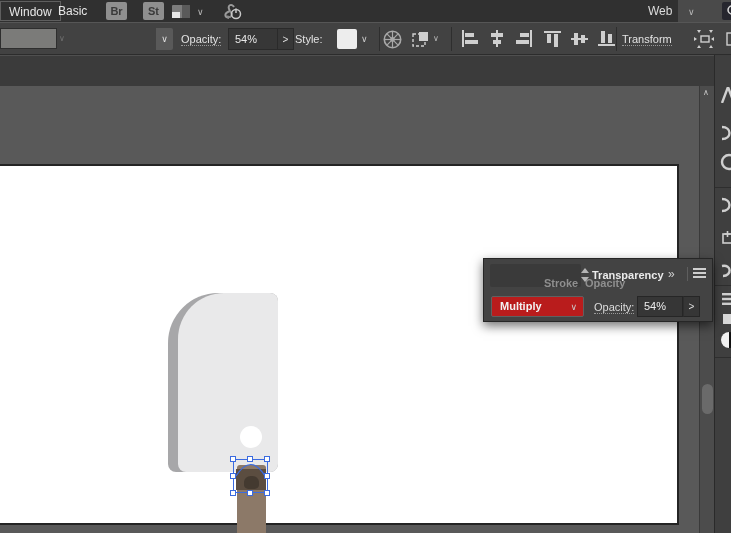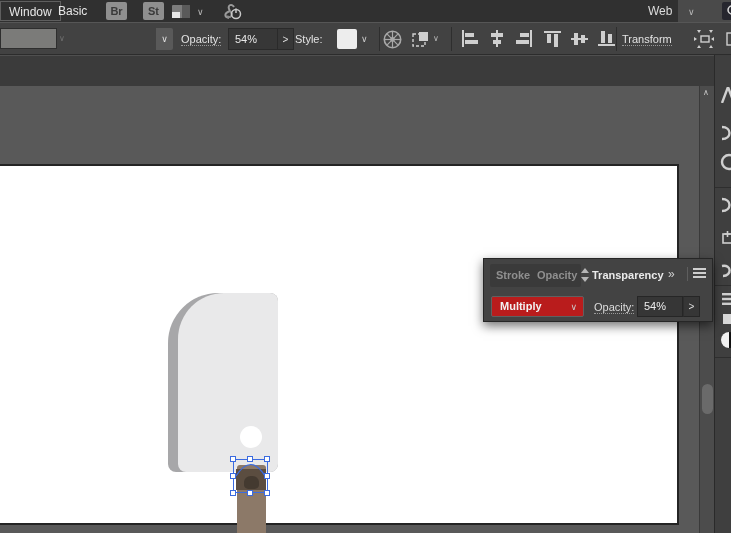--- a/index.html
+++ b/index.html
@@ -68,21 +68,21 @@
   #bolster-notch { left:8px; top:7px; width:15px; height:13px; background:#443a30; border-radius:45% 45% 30% 30%; }
 
   
   #sel-box { left:233px; top:373px; width:35px; height:34px; border:1px solid #3b6be0; z-index:3; }
   .sel-h { position:absolute; width:6px; height:6px; background:#ffffff; border:1px solid #3b6be0; z-index:4; }
 
   
   #tpanel { left:483px; top:258px; width:230px; height:64px; background:#434343; border:1px solid #262626;
             box-shadow:0 4px 10px rgba(0,0,0,0.55); z-index:40; }
   #tpanel-tabrecess { left:6px; top:5px; width:91px; height:23px; background:#3a3a3a; border-radius:2px; }
-  .tab-dim { top:10px; font-size:11px; font-weight:bold; color:#8f8f8f; }
+  .tab-dim { top:18px; font-size:11px; font-weight:bold; color:#8f8f8f;margin-left:48px; }
   #tab-stroke { left:12px; }
   #tab-gradient { left:53px; }
   #tab-cycle-icon { left:97px; top:9px; }
   #tab-transparency { left:108px; top:10px; font-size:11px; font-weight:bold; color:#eaeaea; }
   #tp-dbl-chev { left:184px; top:8px; color:#cfcfcf; font-size:12px; letter-spacing:-1px; }
   #tp-tabsep { left:203px; top:8px; width:1px; height:14px; background:#5e5e5e; }
   #tp-menu { left:209px; top:7px; }
   #tp-menu div { width:13px; height:2px; background:#cfcfcf; margin-top:2px; }
   #blend-dd { left:7px; top:37px; width:93px; height:21px; background:#b91c1c; border:1px solid #606060; border-radius:2px; }
   #blend-val { left:8px; top:3px; font-size:11px; font-weight:bold; color:#f2f2f2; }

